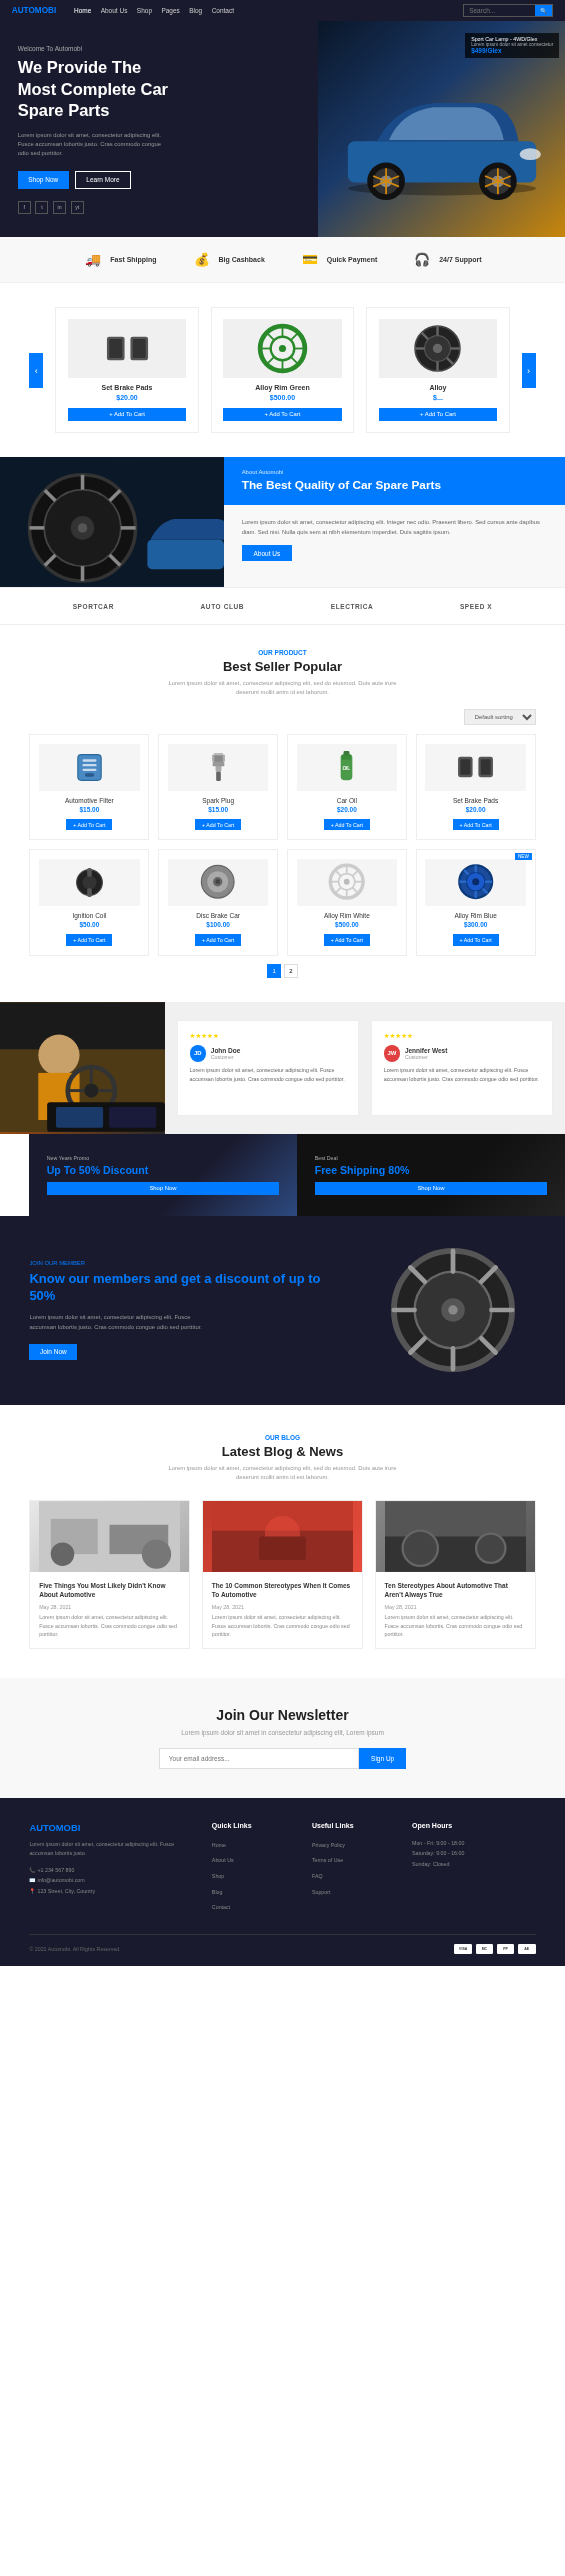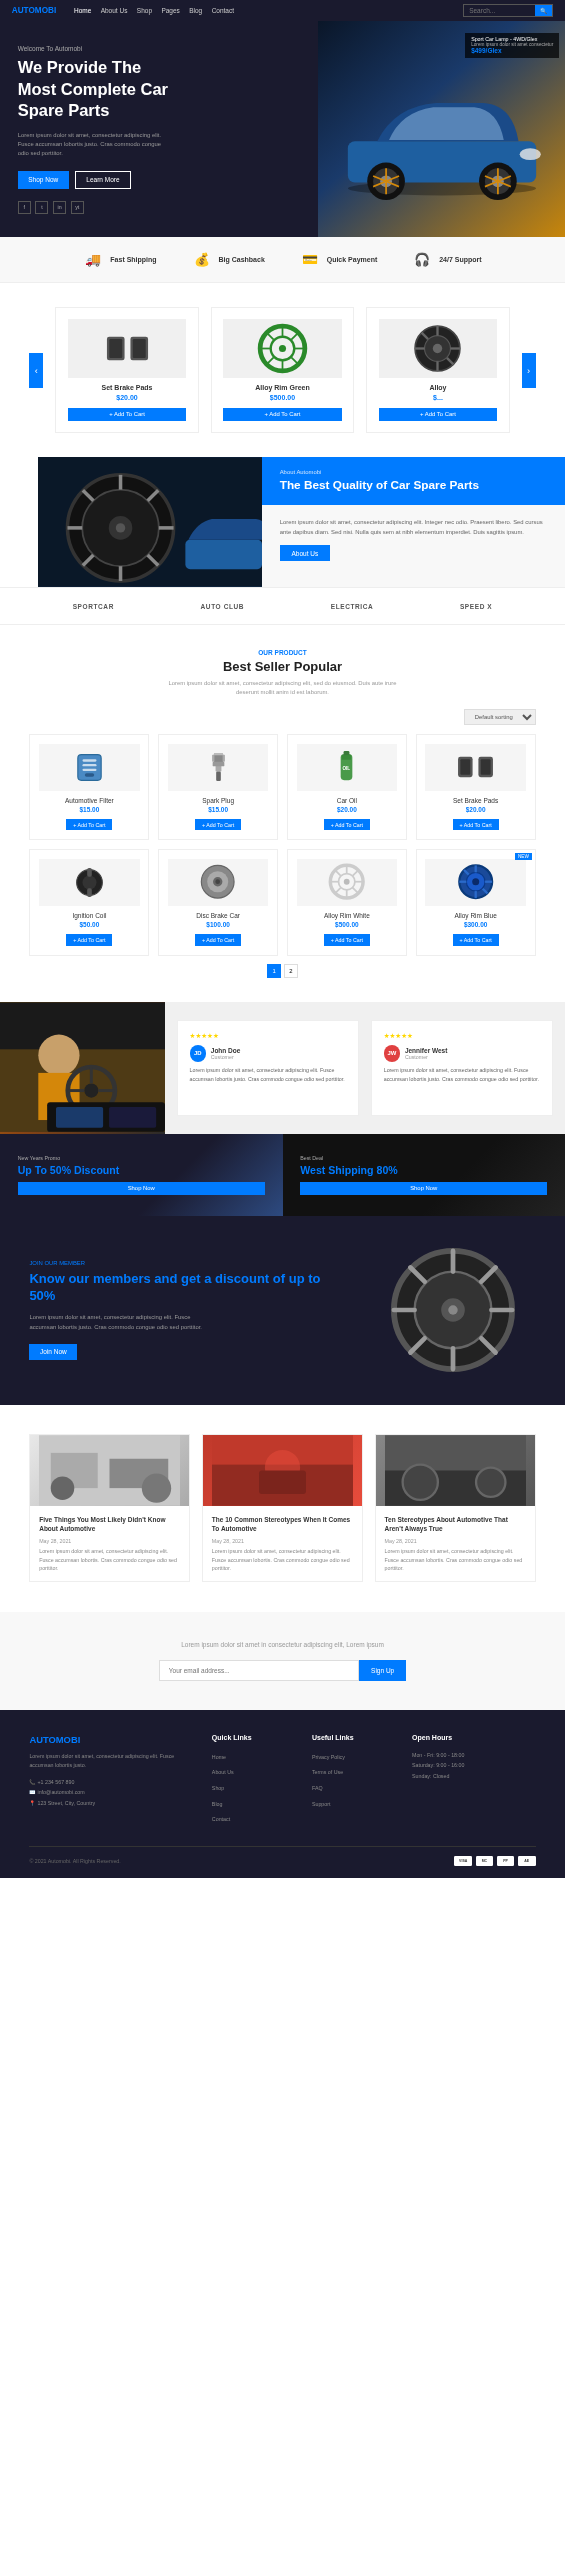--- a/index.html
+++ b/index.html
@@ -41,21 +41,21 @@
     .section-title { font-size: 10.6px; font-weight: bold; color: #222; margin-bottom: 14.7px; }
     .products-grid { display: flex; gap: 11.8px; align-items: center; }
     .product-card { border: 0.6px solid #eee; padding: 11.8px; text-align: center; flex: 1; position: relative; }
     .product-img-placeholder { width: 100%; height: 59px; background: #f0f0f0; display: flex; align-items: center; justify-content: center; margin-bottom: 5.9px; }
     .product-name { font-size: 7px; font-weight: bold; color: #333; margin-bottom: 2.9px; }
     .product-price { color: #007bff; font-size: 7px; font-weight: bold; margin-bottom: 5.9px; }
     .btn-cart { background: #007bff; color: #fff; border: none; padding: 3.5px 8.2px; font-size: 5.9px; cursor: pointer; width: 100%; }
     .carousel-arrow { width: 14px; height: 35px; background: #007bff; color: #fff; display: flex; align-items: center; justify-content: center; cursor: pointer; font-size: 9.4px; flex-shrink: 0; }
 
     
-    .about-section { display: flex; align-items: stretch; min-height: 130px; margin-left: 38px; }
+    .about-section { display: flex; align-items: stretch; min-height: 130px; }
     .about-img { width: 224px; background: linear-gradient(135deg, #0a1628, #1e4080, #2a6ab8); display: flex; align-items: center; justify-content: center; position: relative; overflow: hidden; }
     .about-content { flex: 1; background: #f8f8f8; }
     .about-header { background: #007bff; padding: 11.8px 17.7px; }
     .about-header .small { color: #cce4ff; font-size: 5.9px; margin-bottom: 2.9px; }
     .about-header h2 { color: #fff; font-size: 11.8px; font-weight: bold; line-height: 1.3; }
     .about-body { padding: 11.8px 17.7px; }
     .about-body p { font-size: 5.9px; color: #666; line-height: 1.7; margin-bottom: 8.8px; }
     .btn-about { background: #007bff; color: #fff; border: none; padding: 4.1px 11.8px; font-size: 6.5px; cursor: pointer; }
 
     
@@ -86,21 +86,21 @@
     .testimonials-content { flex: 1; background: #f0f0f0; padding: 17.7px 11.8px; display: flex; gap: 11.8px; }
     .testimonial-card { background: #fff; padding: 11.8px; flex: 1; border: 0.6px solid #eee; }
     .stars { color: #FFD700; font-size: 6.5px; margin-bottom: 4.7px; }
     .reviewer { display: flex; align-items: center; gap: 4.7px; margin-bottom: 4.7px; }
     .reviewer-avatar { width: 16.5px; height: 16.5px; border-radius: 50%; background: #007bff; display: flex; align-items: center; justify-content: center; color: #fff; font-size: 5.9px; font-weight: bold; }
     .reviewer-name { font-size: 6.5px; font-weight: bold; color: #333; }
     .reviewer-title { font-size: 5.3px; color: #999; }
     .testimonial-text { font-size: 5.3px; color: #666; line-height: 1.6; }
 
     
-    .promo-section { display: flex; gap: 0; }
+    .promo-section { display: flex; gap: 0; padding-left: 29px; }
     .promo-banner { flex: 1; height: 82px; display: flex; flex-direction: column; justify-content: center; padding: 14.7px 17.7px; position: relative; overflow: hidden; }
     .promo-banner-left { background: linear-gradient(135deg, #1a1a2e 60%, #2d4a80); }
     .promo-banner-right { background: linear-gradient(135deg, #111 60%, #222); }
     .promo-title { font-size: 10.6px; font-weight: bold; color: #fff; margin-bottom: 5.9px; }
     .promo-title span { color: #007bff; }
     .btn-promo { background: #007bff; color: #fff; border: none; padding: 3.5px 9.4px; font-size: 5.9px; cursor: pointer; }
 
     
     .membership-section { background: #1a1a2e; display: flex; align-items: center; padding: 29.4px; gap: 23.6px; min-height: 118px; position: relative; overflow: hidden; }
     .membership-left { flex: 1; z-index: 2; }
@@ -564,21 +564,21 @@
   <div class="promo-banner promo-banner-left">
     <div style="font-size:5.3px;color:#aaa;margin-bottom:2.4px;">New Years Promo</div>
     <div class="promo-title">
       <span>Up To </span><span style="color:#007bff;">50%</span><span> Discount</span>
     </div>
     <button class="btn-promo">Shop Now</button>
   </div>
   <div class="promo-banner promo-banner-right">
     <div style="font-size:5.3px;color:#aaa;margin-bottom:2.4px;">Best Deal</div>
     <div class="promo-title">
-      <span>West Shipping </span><span style="color:#007bff;margin-top:36px;">80%</span><span></span>
+      <span>Free Shipping </span><span style="color:#007bff;margin-top:36px;">80%</span><span></span>
     </div>
     <button class="btn-promo">Shop Now</button>
   </div>
 </div>
 
 <div class="membership-section">
   <div class="membership-left">
     <div class="membership-tag">Join Our Member</div>
     <h2 class="membership-title">
       <span>Know our members and get a discount of up to </span><span style="color:#007bff;">50%</span>
@@ -599,20 +599,25 @@
       <line x1="175" y1="110" x2="210" y2="110" stroke="#999" stroke-width="8" stroke-linecap="round"></line>
       <line x1="38" y1="38" x2="62" y2="62" stroke="#999" stroke-width="8" stroke-linecap="round"></line>
       <line x1="158" y1="158" x2="182" y2="182" stroke="#999" stroke-width="8" stroke-linecap="round"></line>
       <line x1="182" y1="38" x2="158" y2="62" stroke="#999" stroke-width="8" stroke-linecap="round"></line>
       <line x1="62" y1="158" x2="38" y2="182" stroke="#999" stroke-width="8" stroke-linecap="round"></line>
     </svg>
   </div>
 </div>
 
 <div class="blog-section">
+  <div class="blog-header">
+    <div class="section-tag">Our Blog</div>
+    <h2 class="section-title2">Latest Blog &amp; News</h2>
+    <p class="section-desc">Lorem ipsum dolor sit amet, consectetur adipiscing elit, sed do eiusmod. Duis aute irure deserunt mollit anim id est laborum.</p>
+  </div>
   <div class="blog-grid">
     <div class="blog-card">
       <div class="blog-img blog-img-1">
         <svg width="141" height="71" viewBox="0 0 240 120">
             <rect width="240" height="120" fill="#c8c8c8"></rect>
             <rect x="20" y="30" width="80" height="60" fill="#aaa"></rect>
             <rect x="120" y="40" width="100" height="50" fill="#888"></rect>
             <circle cx="200" cy="90" r="25" fill="#777"></circle>
             <circle cx="40" cy="90" r="20" fill="#666"></circle>
           </svg>
@@ -650,20 +655,21 @@
       <div class="blog-body">
         <div class="blog-title">Ten Stereotypes About Automotive That Aren't Always True</div>
         <div class="blog-meta">May 28, 2021</div>
         <p class="blog-text">Lorem ipsum dolor sit amet, consectetur adipiscing elit. Fusce accumsan lobortis. Cras commodo congue odio sed porttitor.</p>
       </div>
     </div>
   </div>
 </div>
 
 <div class="newsletter-section">
+  <h2 class="newsletter-title">Join Our Newsletter</h2>
   <p class="newsletter-desc">Lorem ipsum dolor sit amet in consectetur adipiscing elit, Lorem ipsum</p>
   <div class="newsletter-form">
     <input type="email" class="newsletter-input" placeholder="Your email address..." style="">
     <button class="btn-subscribe">Sign Up</button>
   </div>
 </div>
 
 <footer class="footer">
   <div class="footer-grid">
     <div>

